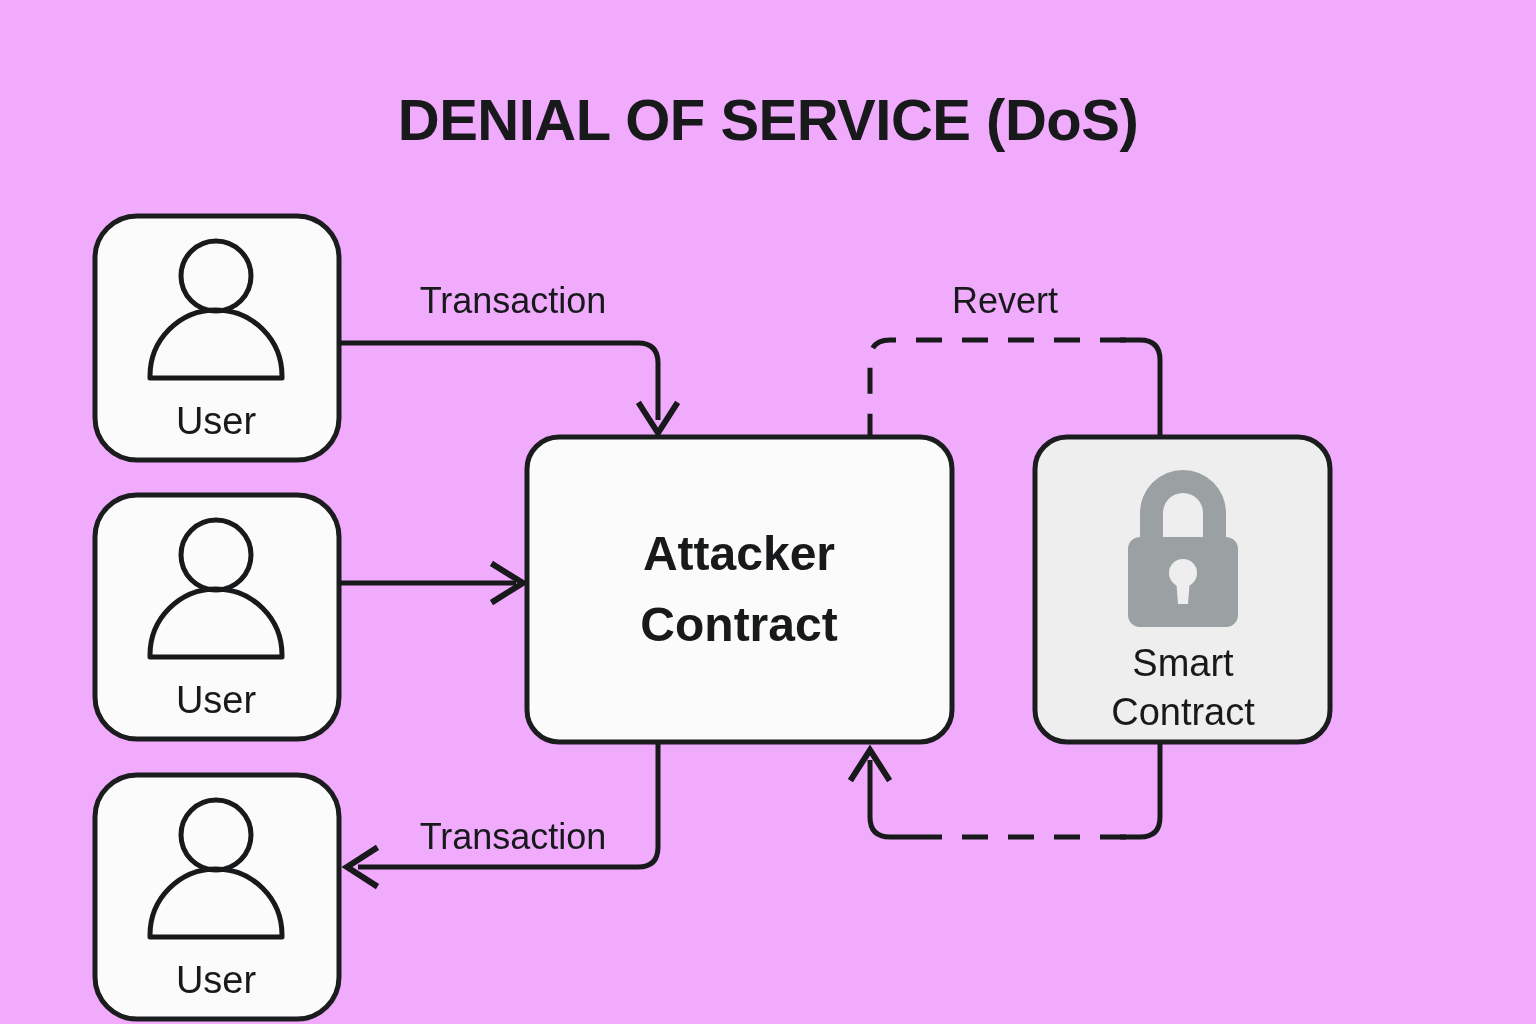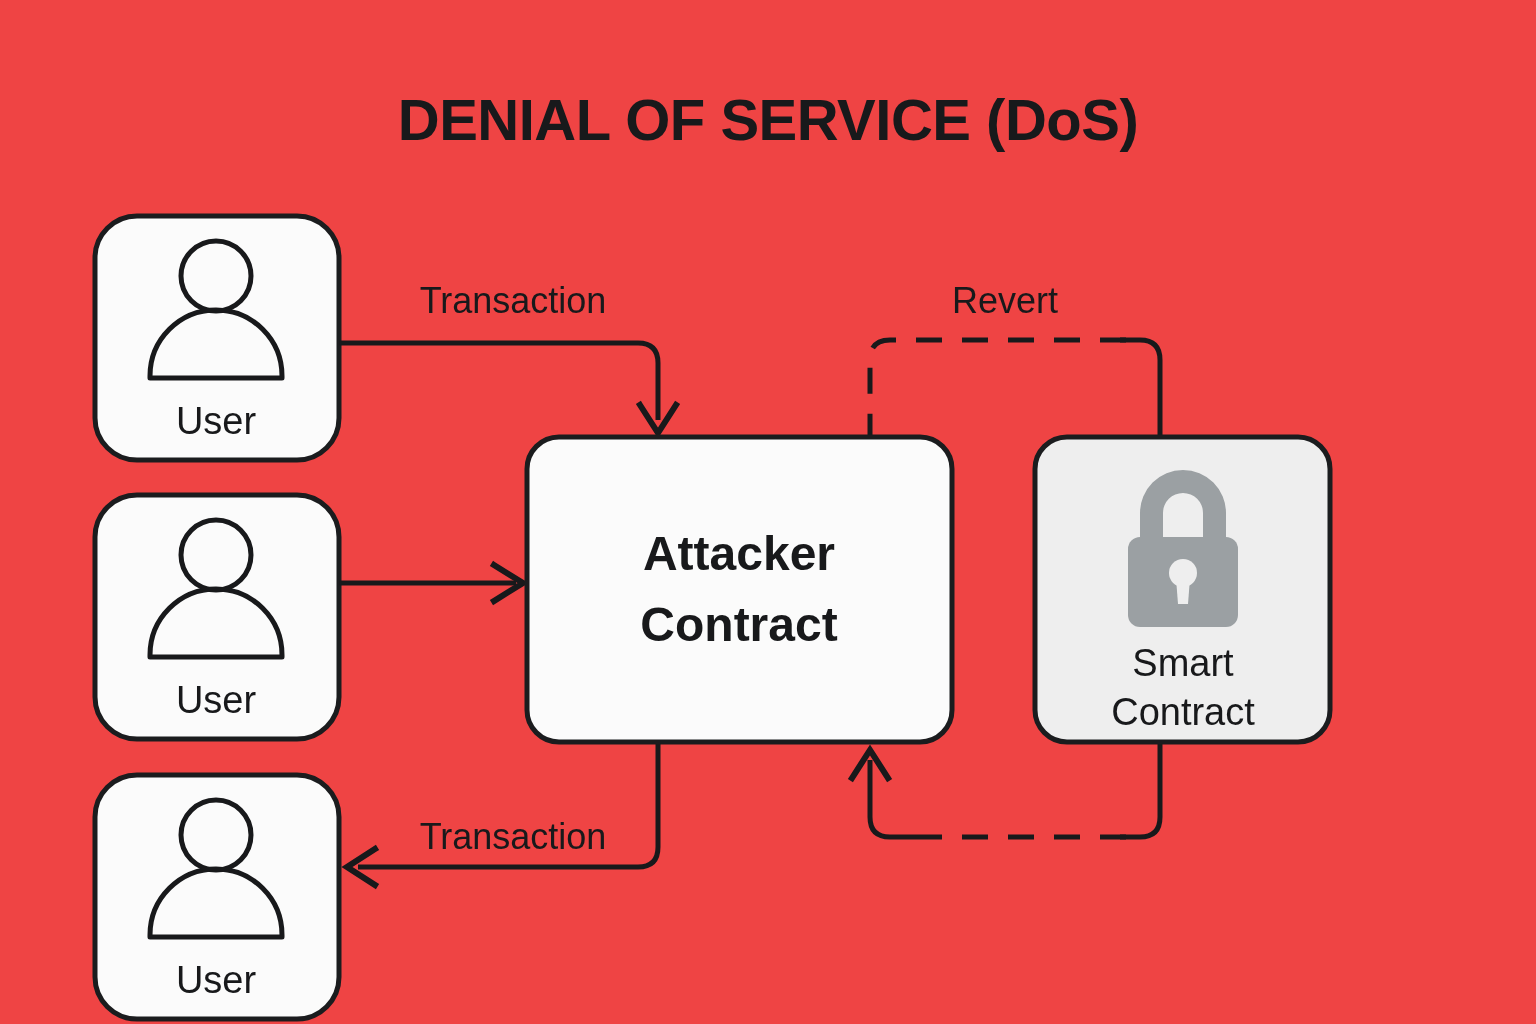--- a/index.html
+++ b/index.html
@@ -10,21 +10,21 @@
     width: 1536px;
     height: 1024px;
     background: #f7f7f7;
     font-family: "Liberation Sans", sans-serif;
     overflow: hidden;
   }
   #diagram-root {
     position: relative;
     width: 1536px;
     height: 1024px;
-    background: #ef4444;
+    background: #f0abfc;
   }
   svg.canvas {
     position: absolute;
     top: 0;
     left: 0;
     width: 1536px;
     height: 1024px;
     display: block;
   }
   .diagram-title {

